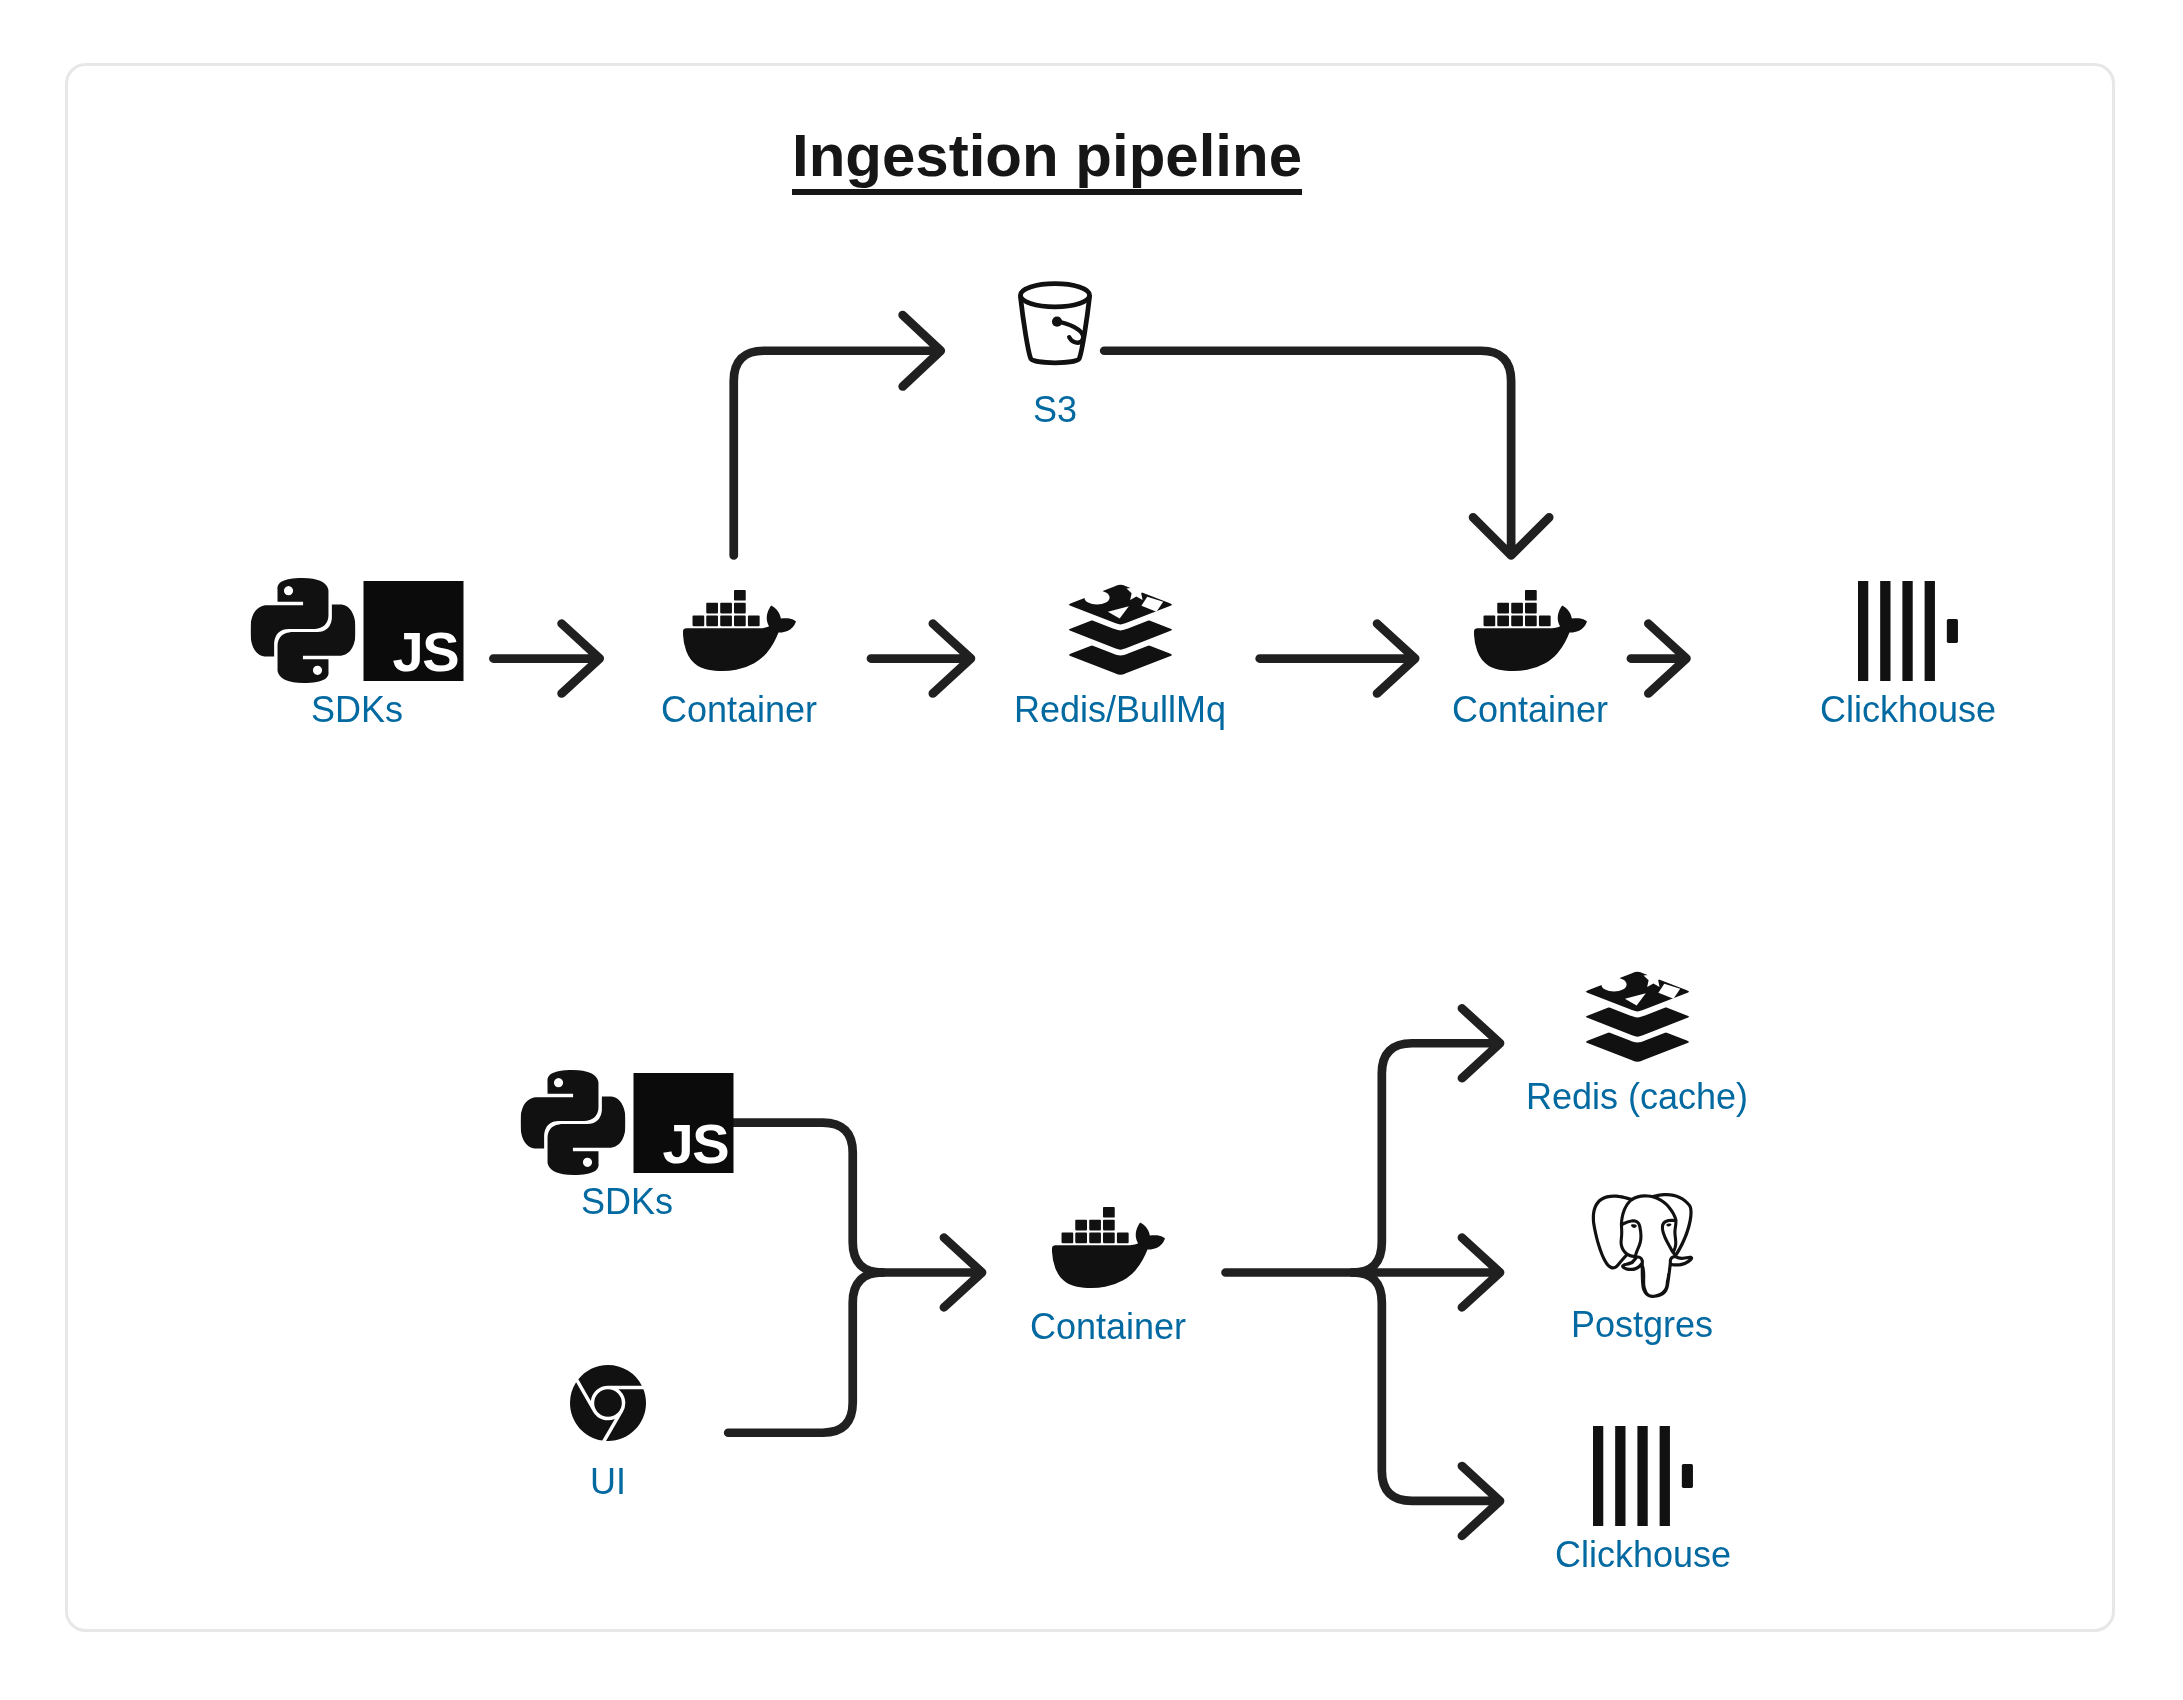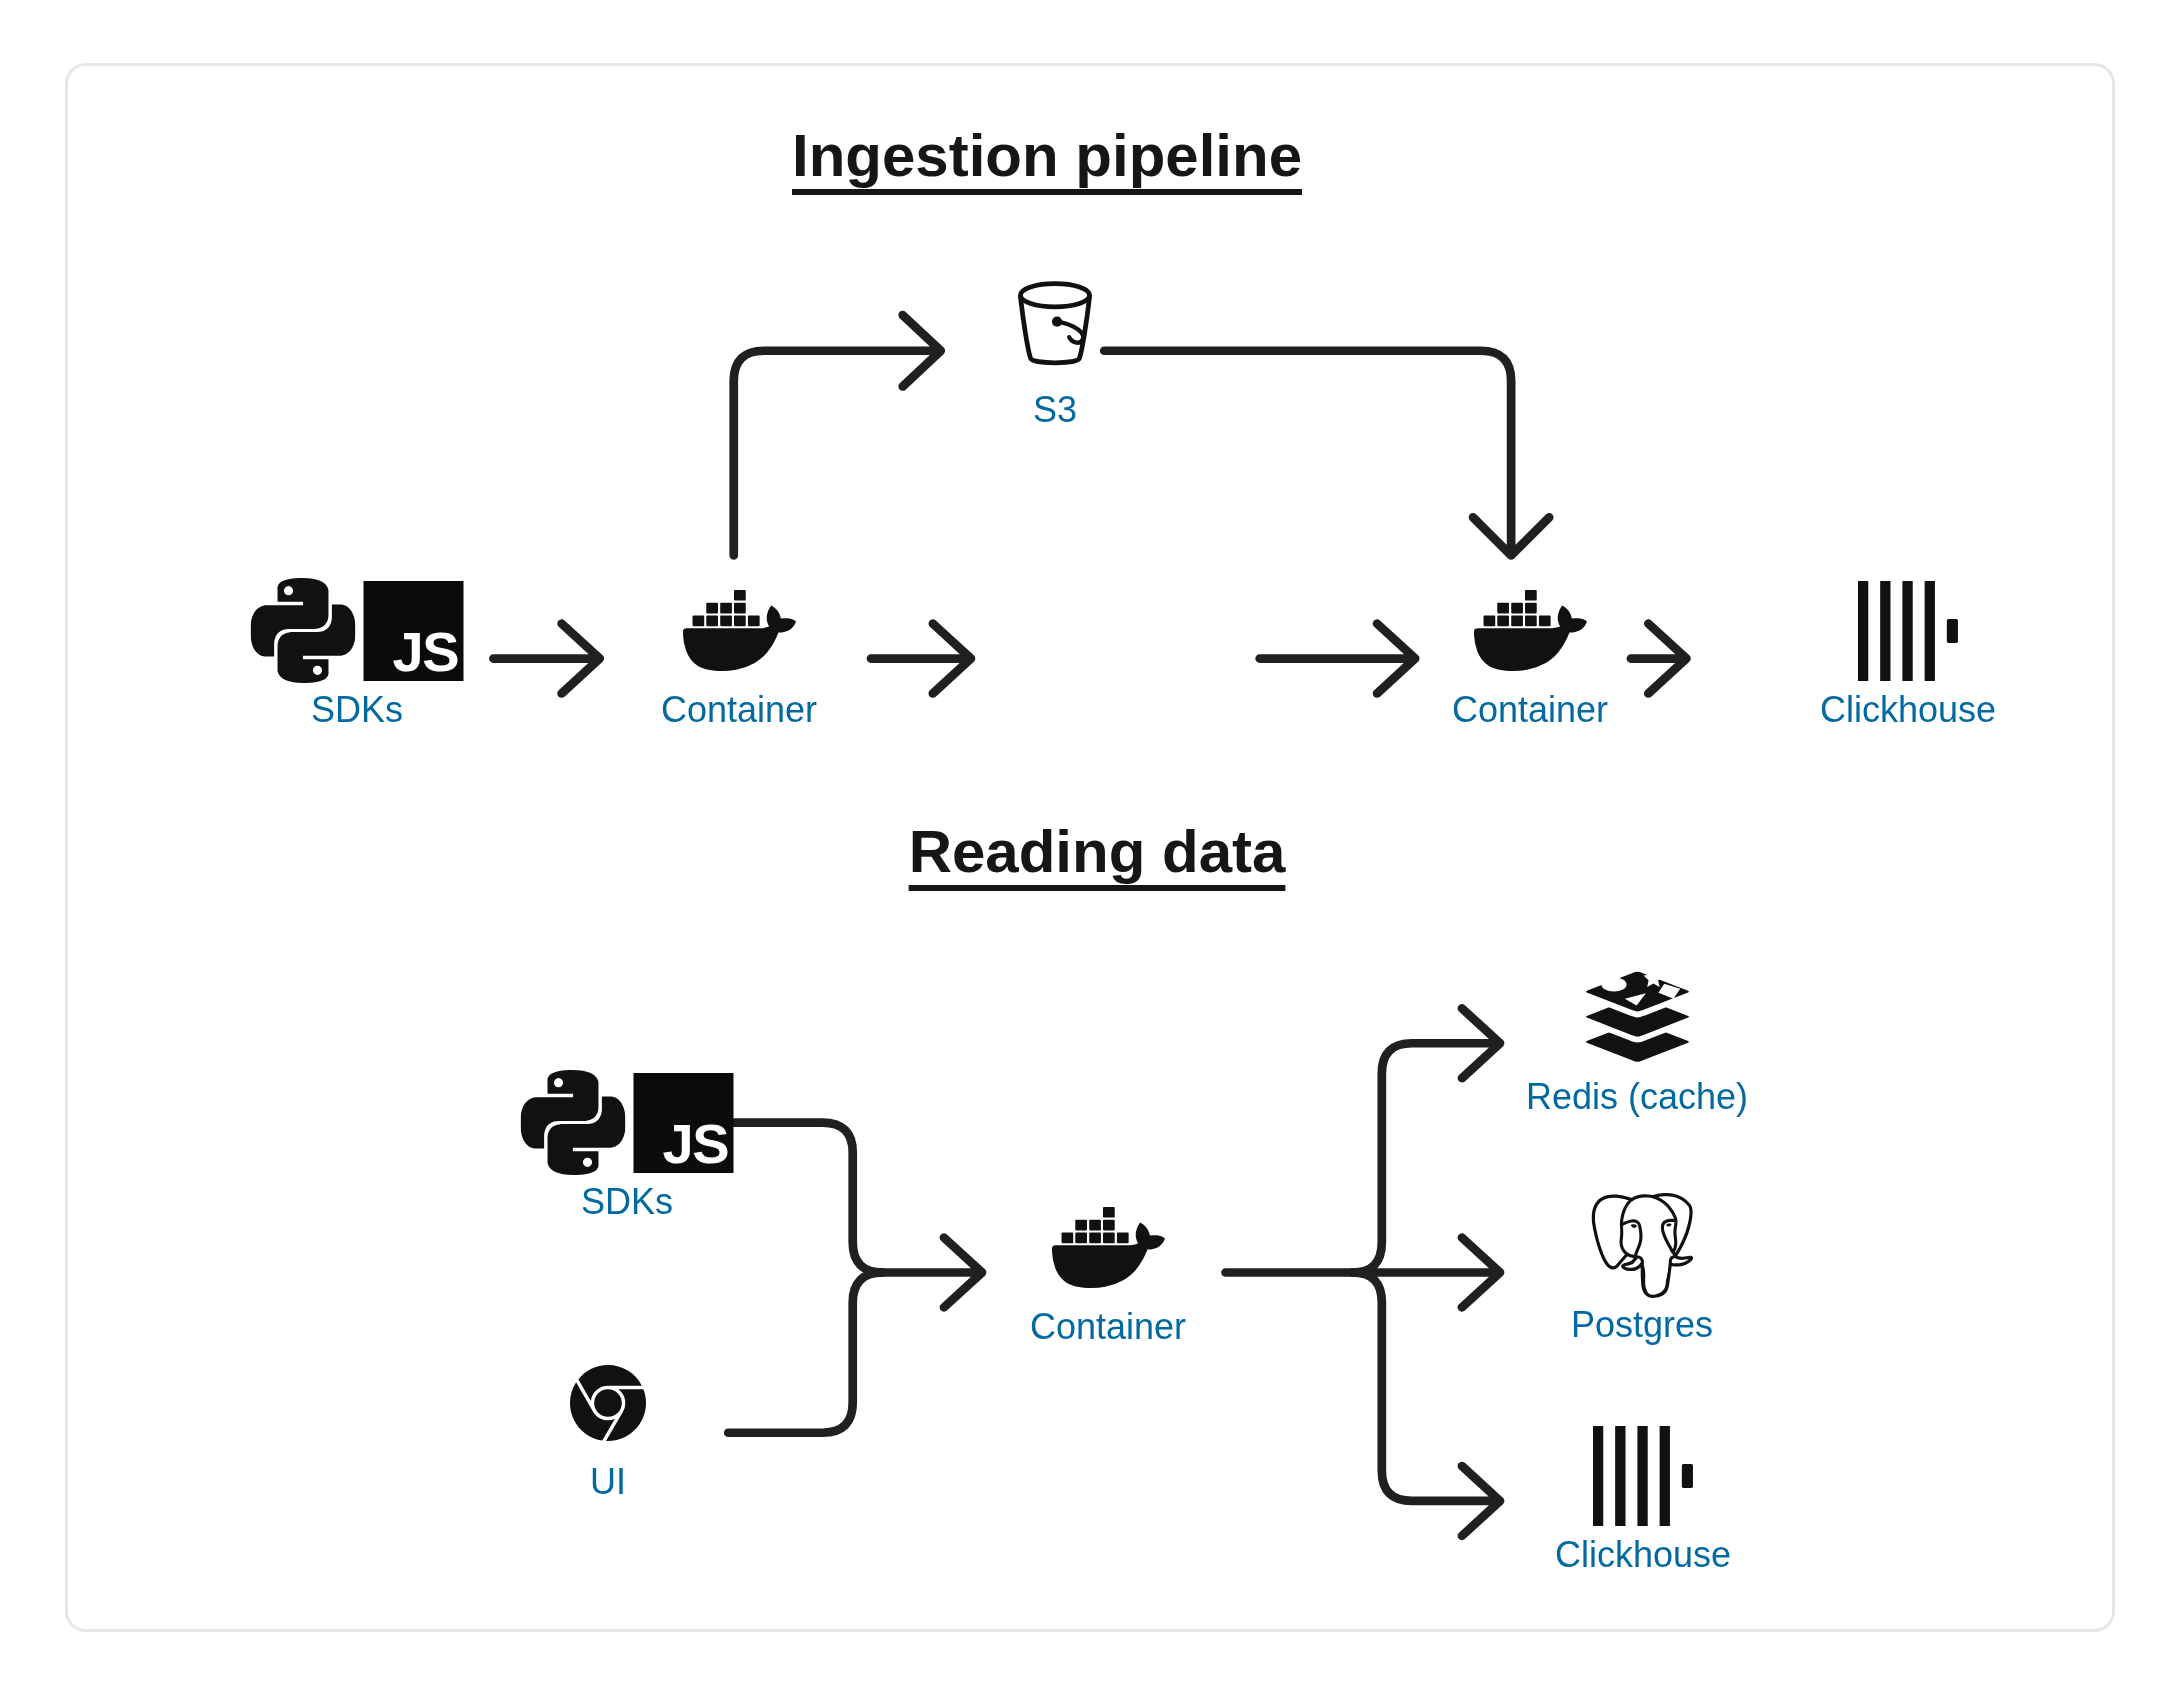--- a/index.html
+++ b/index.html
@@ -82,21 +82,20 @@
     <path d="M1392,442 H1867 Q1905,442 1905,480 V698 M1857,652 L1905,700 L1953,652"></path>
     <path d="M917,1415 H1037 Q1075,1415 1075,1453 V1566 Q1075,1604 1113,1604"></path>
     <path d="M918,1806 H1037 Q1075,1806 1075,1768 V1642 Q1075,1604 1113,1604"></path>
     <path d="M1113,1604 H1236 M1190,1560 L1238,1604 L1190,1648"></path>
     <path d="M1545,1604 H1889 M1843,1560 L1891,1604 L1843,1648"></path>
     <path d="M1705,1604 Q1742,1604 1742,1566 V1353 Q1742,1315 1780,1315 H1889 M1843,1271 L1891,1315 L1843,1359"></path>
     <path d="M1705,1604 Q1742,1604 1742,1642 V1854 Q1742,1892 1780,1892 H1889 M1843,1848 L1891,1892 L1843,1936"></path>
   </svg>
 
   <div class="section-title" style="left:1047px;top:121px">Ingestion pipeline</div>
-  <div class="section-title" style="left:1097px;top:817px">Reading data</div>
 
   <div class="node" style="left:357px;top:575px">
     <div class="icon-box">
       <svg class="ic" width="105" height="105" viewBox="0 0 132 132">
           <use href="#i-python"></use>
         </svg>
       <div class="js-badge">
         <span>JS</span>
       </div>
     </div>
@@ -114,20 +113,28 @@
 
   <div class="node" style="left:1055px;top:275px">
     <div class="icon-box">
       <svg class="ic" width="82" height="103" viewBox="0 0 103 130">
           <use href="#i-s3"></use>
         </svg>
     </div>
     <div class="node-label">S3</div>
   </div>
 
+  <div class="node" style="left:1120px;top:575px">
+    <div class="icon-box">
+      <svg class="ic" width="119" height="104" viewBox="0 0 150 131">
+          <use href="#i-redis"></use>
+        </svg>
+    </div>
+    <div class="node-label">Redis/BullMq</div>
+  </div>
 
   <div class="node" style="left:1530px;top:575px">
     <div class="icon-box">
       <svg class="ic" width="113" height="113" viewBox="0 0 142 142">
           <use href="#i-docker"></use>
         </svg>
     </div>
     <div class="node-label">Container</div>
   </div>
 

